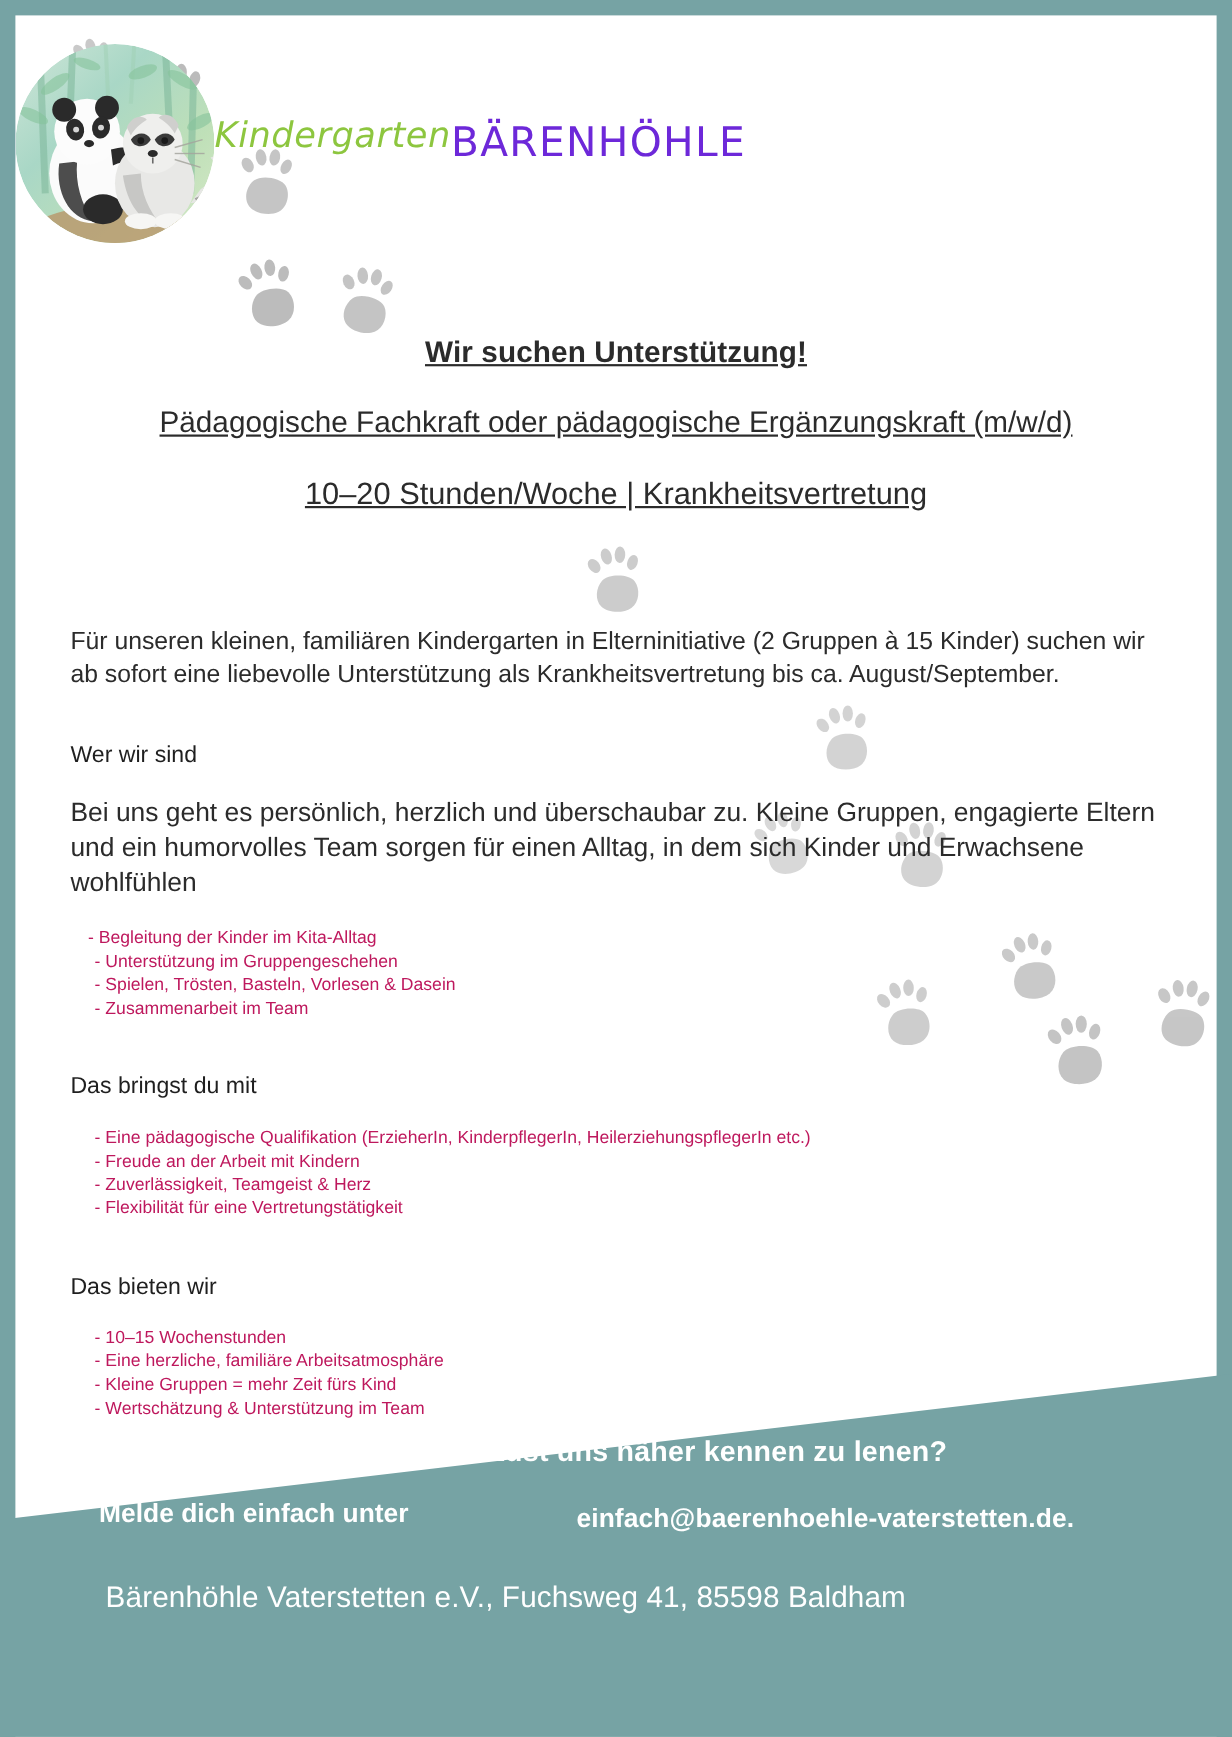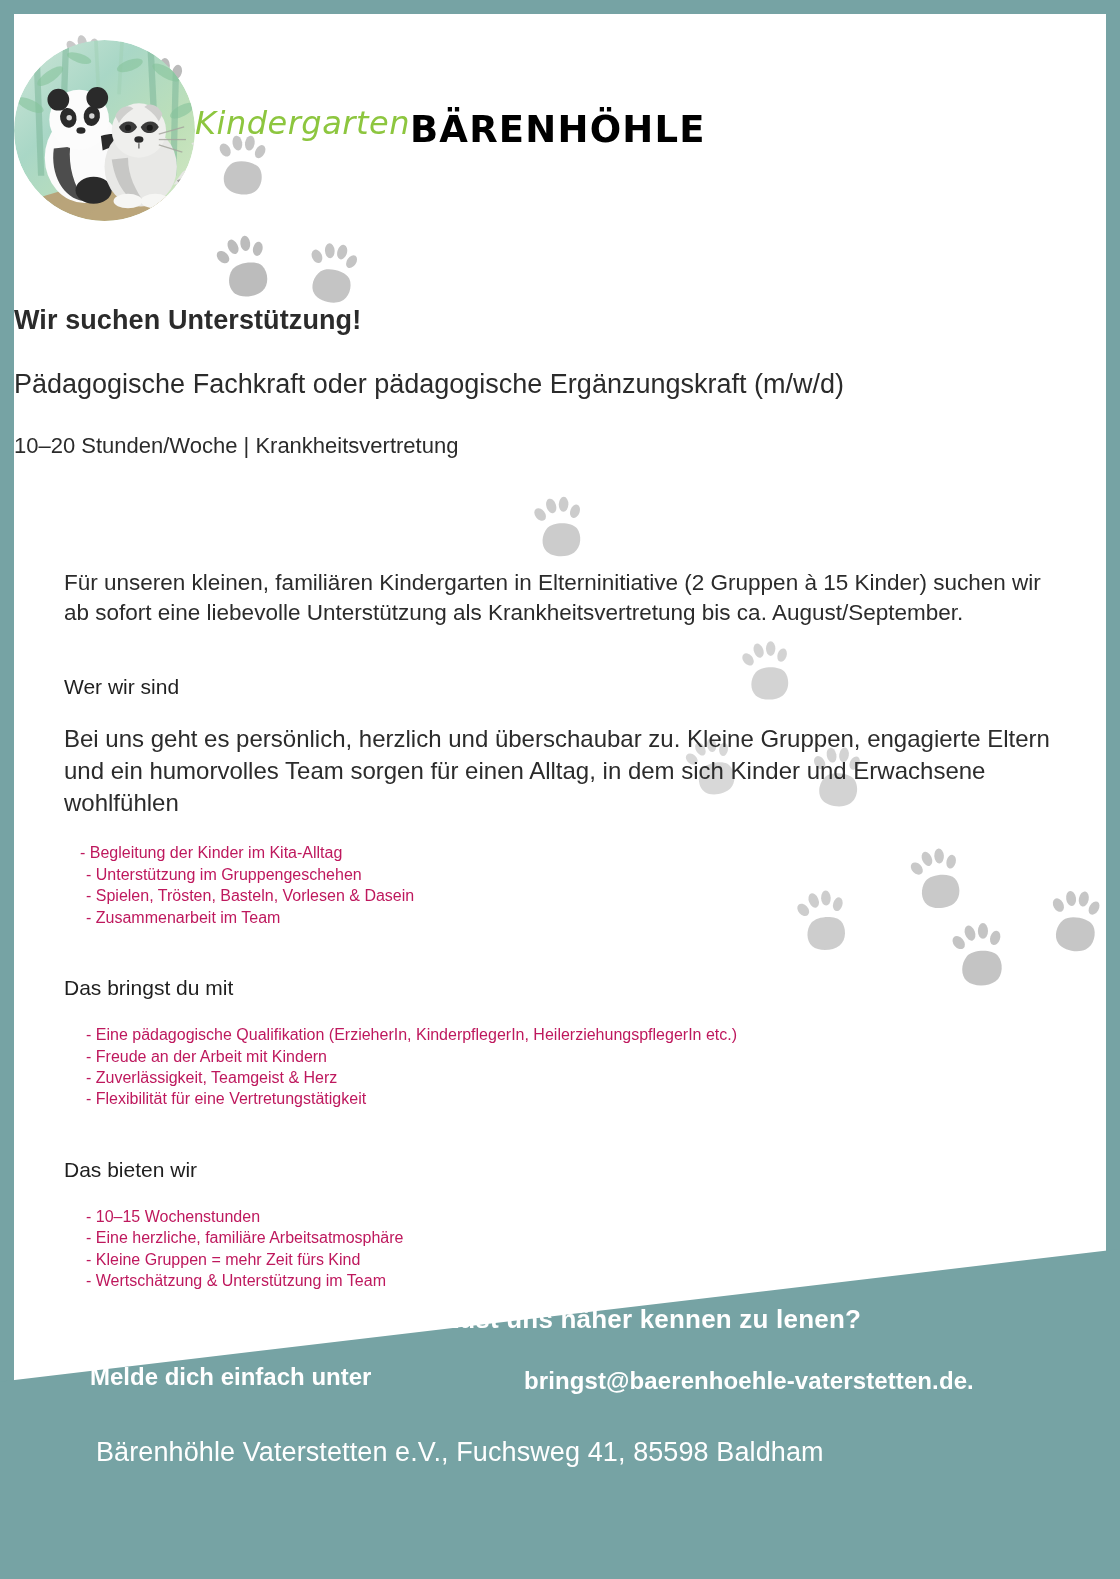--- a/index.html
+++ b/index.html
@@ -79,49 +79,51 @@
     font-style: italic;
     font-size: 32px;
     letter-spacing: 0.5px;
     color: #8dc63f;
     line-height: 1.05;
     position: relative;
     z-index: 3;
   }
   #logo-wordmark {
     font-family: "DejaVu Sans", sans-serif;
-    font-weight: bold;
+    font-weight: normal;
     font-size: 37px;
     letter-spacing: 1.2px;
-    color: #000000;
+    color: #6d28d9;
     line-height: 1.0;
     margin-top: -2px;
   }
 
   
   .headline-wrap {
     position: absolute;
     left: 0; right: 0;
+    text-align: center;
+    text-decoration: underline;
   }
   #h-main {
     top: 291px;
     font-size: 27px;
     font-weight: bold;
     color: #2b2b2b;
     letter-spacing: 0.1px;
   }
   #h-sub {
     top: 355px;
     font-size: 27px;
     font-weight: normal;
     color: #2b2b2b;
   }
   #h-hours {
     top: 419px;
-    font-size: 22px;
+    font-size: 28px;
     font-weight: normal;
     color: #2b2b2b;
   }
 
   
   #body-copy {
     position: absolute;
     left: 50px;
     top: 554px;
     width: 990px;
@@ -432,18 +434,18 @@
 
       </div>
     </div>
   </div>
 
   <div id="footer">
     <div id="footer-shape"></div>
     <div id="footer-text">
       <div class="f-line" id="f-question">Du hast Lust uns näher kennen zu lenen?</div>
       <div class="f-line" id="f-melde">Melde dich einfach unter</div>
-      <div class="f-line" id="f-mail">bringst@baerenhoehle-vaterstetten.de.</div>
+      <div class="f-line" id="f-mail">einfach@baerenhoehle-vaterstetten.de.</div>
       <div class="f-line" id="f-address">Bärenhöhle Vaterstetten e.V., Fuchsweg 41, 85598 Baldham</div>
     </div>
   </div>
 
 </div>
 
 </body></html>

